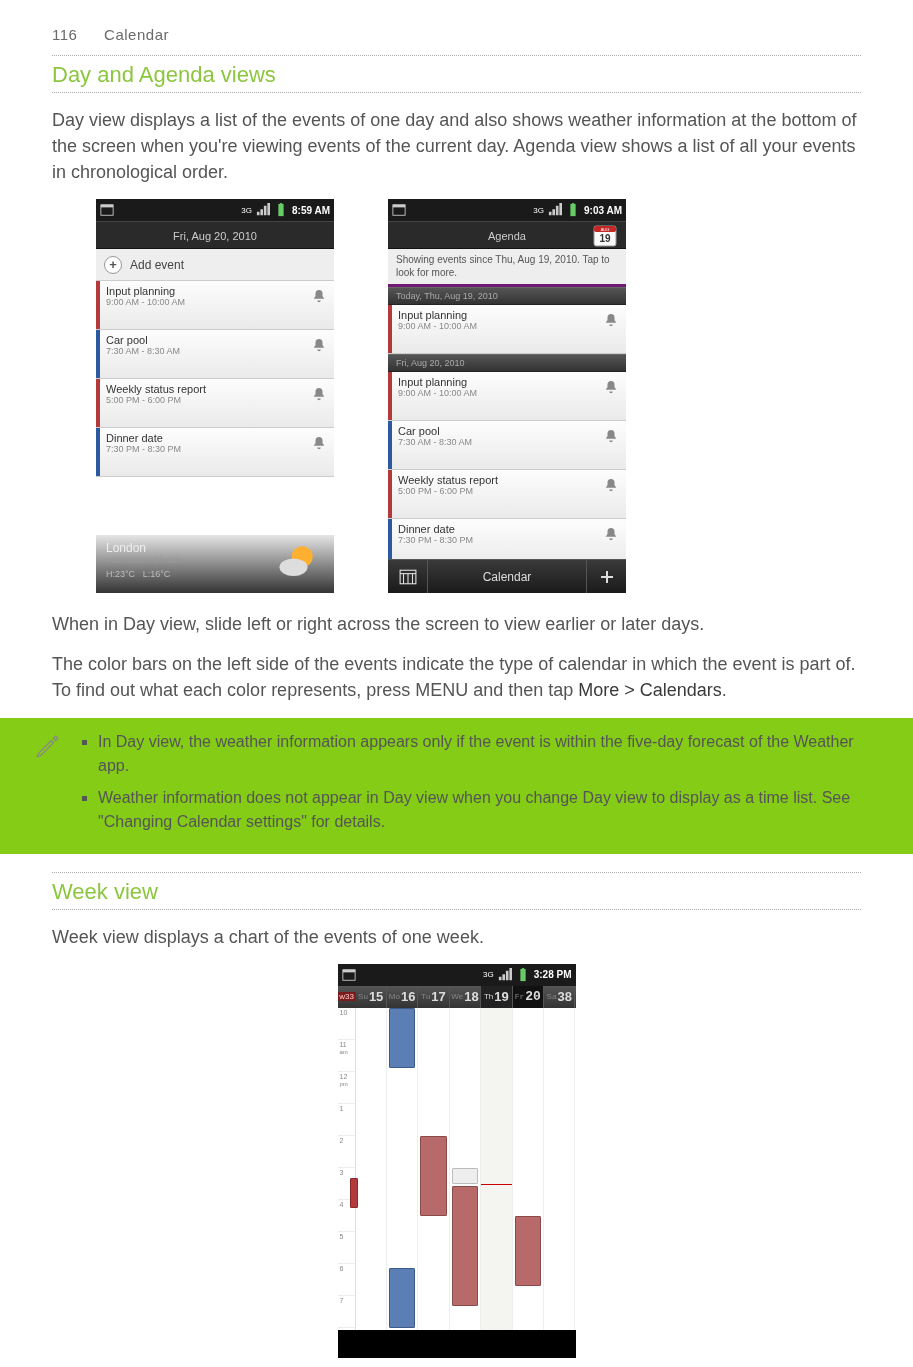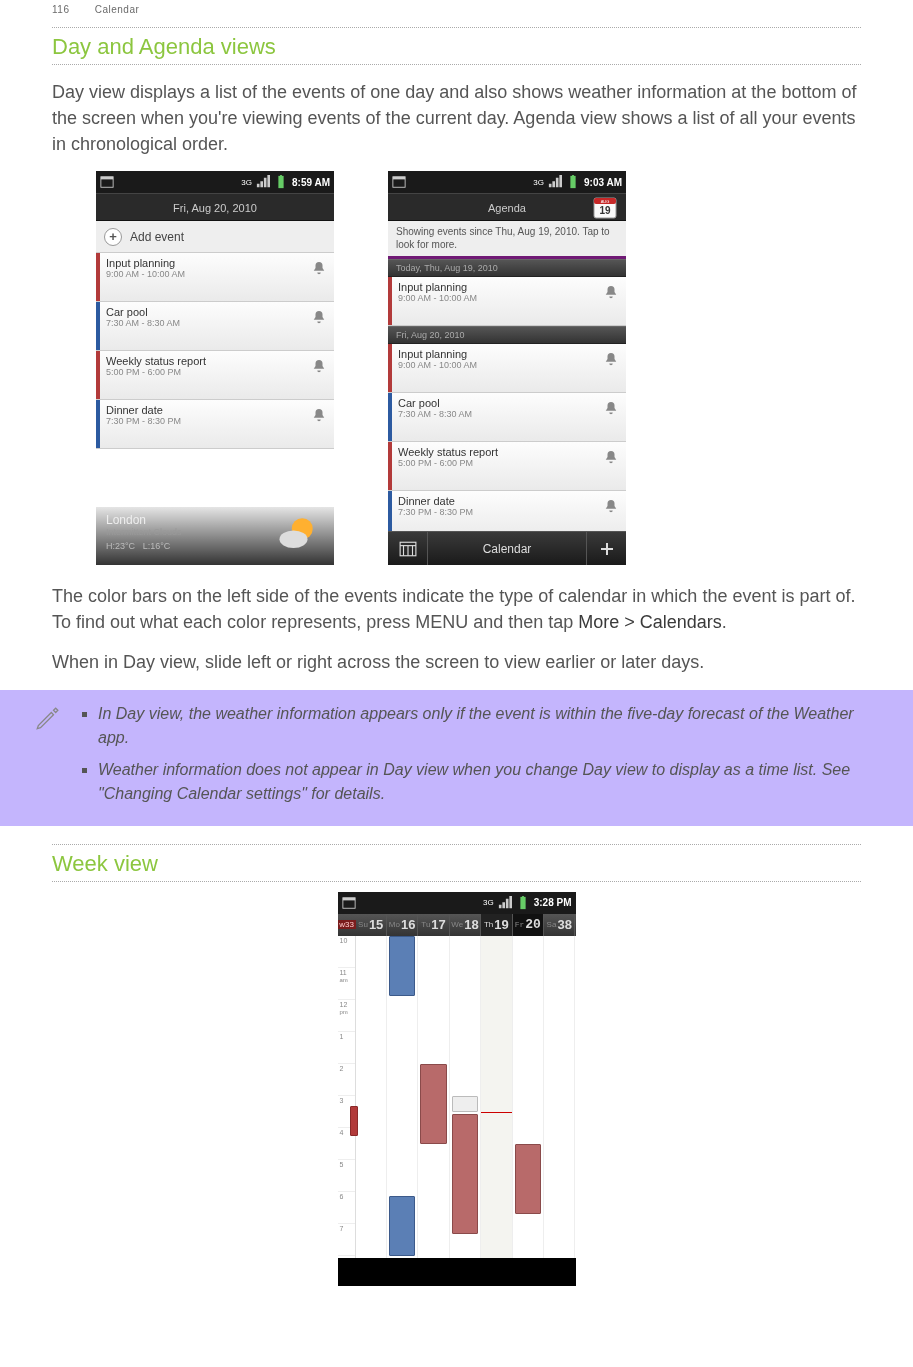--- a/index.html
+++ b/index.html
@@ -6,24 +6,25 @@
   body {
     font-family: "Helvetica Neue", Arial, sans-serif;
     font-weight: 300;
     color: #4a4a4a;
     margin: 0;
     padding: 0;
     width: 913px;
     background: #fff;
   }
   .page-header {
-    font-size: 10px;
+    font-size: 15px;
     color: #6a6a6a;
     padding: 4px 52px 8px;
     letter-spacing: 0.5px;
+    margin-top: 22px;
   }
   .page-header span { margin-right: 22px; }
   .content { padding: 0 52px; }
   .dotted-up { border-top: 1px dotted #aaa; margin-top: 4px; }
   .dotted-down { border-bottom: 1px dotted #aaa; }
   .section-title {
     color: #8CC63F;
     font-size: 22px;
     font-weight: 400;
     padding: 6px 0 4px;
@@ -143,26 +144,25 @@
     color: #ddd; font-size: 12px;
     border-top: 1px solid #555;
   }
   .bb-seg {
     flex: 0 0 40px; height: 100%; display: flex; align-items: center; justify-content: center;
     border-right: 1px solid #555;
   }
   .bb-seg.last { border-left: 1px solid #555; border-right: none; }
   .bb-center { flex: 1; text-align: center; }
   .note-box {
-    background: #c4b5fd;
+    background: #84cc16;
     padding: 12px 52px 12px 34px;
     margin: 10px 0 18px;
     display: flex;
     gap: 18px;
-    font-style: italic;
   }
   .pencil-col { flex: 0 0 28px; padding-top: 4px; }
   .note-list { flex: 1; }
   .note-list ul { margin: 0; padding-left: 18px; list-style: square; }
   .note-list li { font-size: 16px; line-height: 1.5; color: #555; margin-bottom: 8px; font-weight: 300; }
   .week-phone-wrap { display: flex; justify-content: center; margin-top: 10px; }
   .week-phone {
     width: 238px; height: 394px; background: #000; position: relative; overflow: hidden;
     font-family: Arial, sans-serif;
   }
@@ -381,43 +381,44 @@
         <div class="bb-center">Calendar</div>
         <div class="bb-seg last">
           <svg width="16" height="16" viewBox="0 0 16 16">
               <path d="M7 2h2v5h5v2H9v5H7V9H2V7h5z" fill="#ddd"></path>
             </svg>
         </div>
       </div>
     </div>
   </div>
 
+  <p class="para">When in Day view, slide left or right across the screen to view earlier or later days.</p>
   <p class="para">
     <span>The color bars on the left side of the events indicate the type of calendar in which the event is part of. To find out what each color represents, press MENU and then tap </span><span class="bold-inline">More &gt; Calendars</span><span>.</span>
   </p>
-  <p class="para">When in Day view, slide left or right across the screen to view earlier or later days.</p>
 </div>
 
 <div class="note-box">
   <div class="pencil-col">
     <svg width="26" height="26" viewBox="0 0 24 24">
       <path d="M3 21l3-1 12-12-2-2L4 18l-1 3zm15-17l2 2 2-2-2-2-2 2z" fill="none" stroke="#888" stroke-width="1.2"></path>
     </svg>
   </div>
   <div class="note-list">
     <ul>
       <li>In Day view, the weather information appears only if the event is within the five-day forecast of the Weather app.</li>
       <li>Weather information does not appear in Day view when you change Day view to display as a time list. See "Changing Calendar settings" for details.</li>
     </ul>
   </div>
 </div>
 
 <div class="content">
   <div class="dotted-up"></div>
   <div class="section-title dotted-down">Week view</div>
+  <p class="para">Week view displays a chart of the events of one week.</p>
 
   <div class="week-phone-wrap">
     <div class="week-phone">
       <div class="statusbar">
         <span class="sb-left">
           <svg class="sb-icon" viewBox="0 0 16 16">
               <rect x="1" y="2" width="14" height="12" fill="none" stroke="#ccc"></rect>
               <rect x="1" y="2" width="14" height="3" fill="#ccc"></rect>
             </svg>
         </span>

